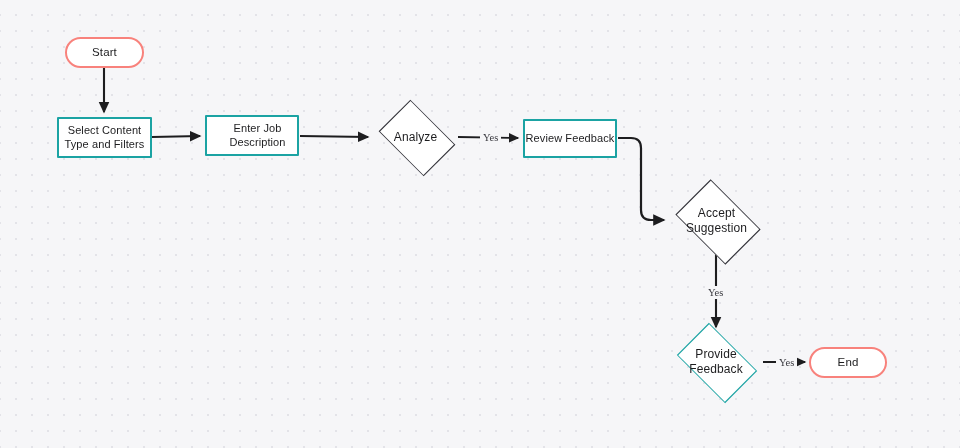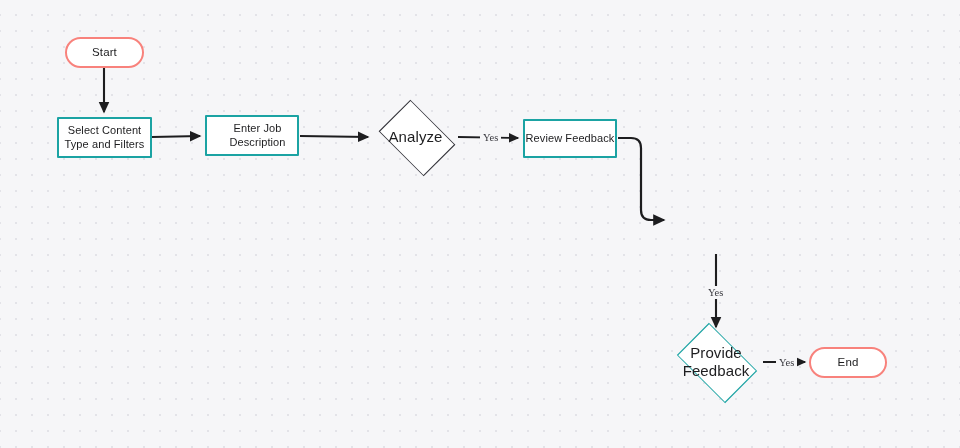--- a/index.html
+++ b/index.html
@@ -70,21 +70,21 @@
   }
   .diamond.dark .dia-shape {
     border: 1.6px solid #33333a;
   }
   .diamond.teal .dia-shape {
     border: 1.6px solid #1ba3a3;
   }
   .diamond .node-label {
     position: relative;
     z-index: 2;
-    font-size: 15px;
+    font-size: 12px;
   }
   .edge-label {
     position: absolute;
     font-size: 10.5px;
     color: #3a3a40;
     background: #f6f6f8;
     padding: 0 3px;
     line-height: 13px;
     white-space: nowrap;
     font-family: Liberation Serif, serif;
@@ -134,20 +134,26 @@
   <div class="node diamond dark" style="left:373px; top:107px; width:85px; height:60px;">
     <span class="dia-shape" style="width:52px; height:52px; margin-left:-26px; margin-top:-26px;
                  transform: rotate(45deg) scale(1.18, 0.83);"></span>
     <span class="node-label">Analyze</span>
   </div>
 
   <div class="node rect" style="left:523px; top:119px; width:94px; height:39px;">
     <span class="node-label">Review Feedback</span>
   </div>
 
+  <div class="node diamond dark" style="left:669px; top:187px; width:95px; height:67px;">
+    <span class="dia-shape" style="width:58px; height:58px; margin-left:-29px; margin-top:-29px;
+                 transform: rotate(45deg) scale(1.18, 0.83);"></span>
+    <span class="node-label">Accept
+Suggestion</span>
+  </div>
 
   <div class="node pill" style="left:809px; top:347px; width:78px; height:31px;">
     <span class="node-label">End</span>
   </div>
 
   <div class="node diamond teal" style="left:669px; top:331px; width:94px; height:62px;">
     <span class="dia-shape" style="width:54px; height:54px; margin-left:-27px; margin-top:-27px;
                  transform: rotate(45deg) scale(1.22, 0.81);"></span>
     <span class="node-label">Provide
 Feedback</span>

